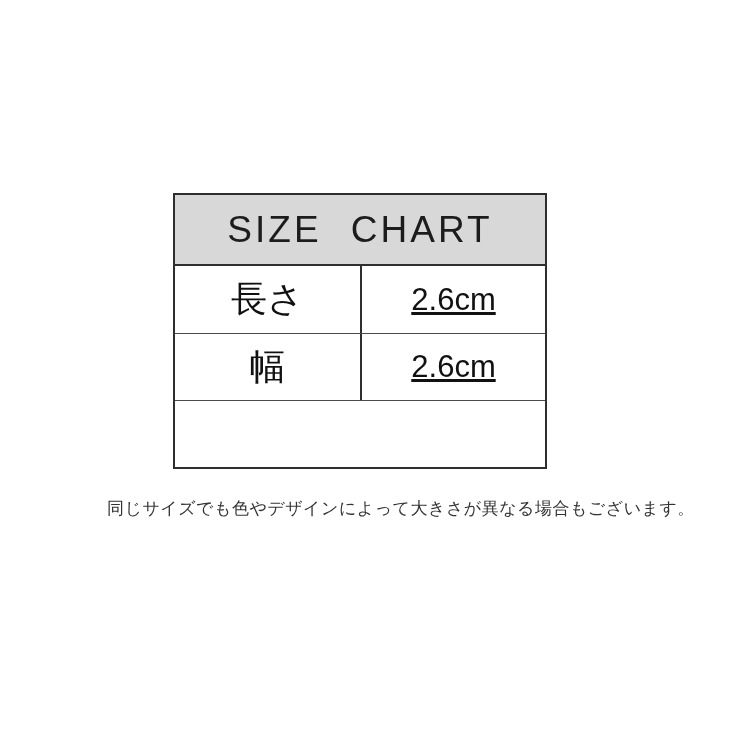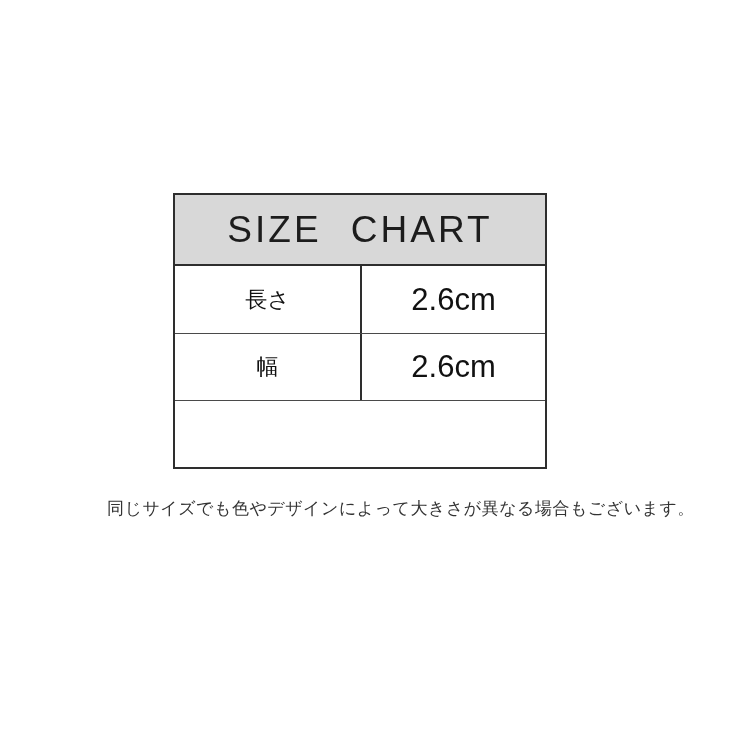--- a/index.html
+++ b/index.html
@@ -41,30 +41,31 @@
   }
   .size-row + .size-row {
     border-top: 1.5px solid #4a4a4a;
   }
   .size-cell-label {
     width: 187px;
     border-right: 2px solid #2e2e2e;
     display: flex;
     align-items: center;
     justify-content: center;
-    font-size: 22px;
+    font-size: 36px;
     color: #111111;
   }
   .size-cell-value {
     flex: 1;
     display: flex;
     align-items: center;
     justify-content: center;
     font-size: 31px;
     color: #111111;
+    text-decoration: underline;
   }
 
   
   .notes {
     position: absolute;
     left: 107px; top: 494px;
     font-size: 17px;
     line-height: 29px;
     color: #333333;
     letter-spacing: 0.5px;

